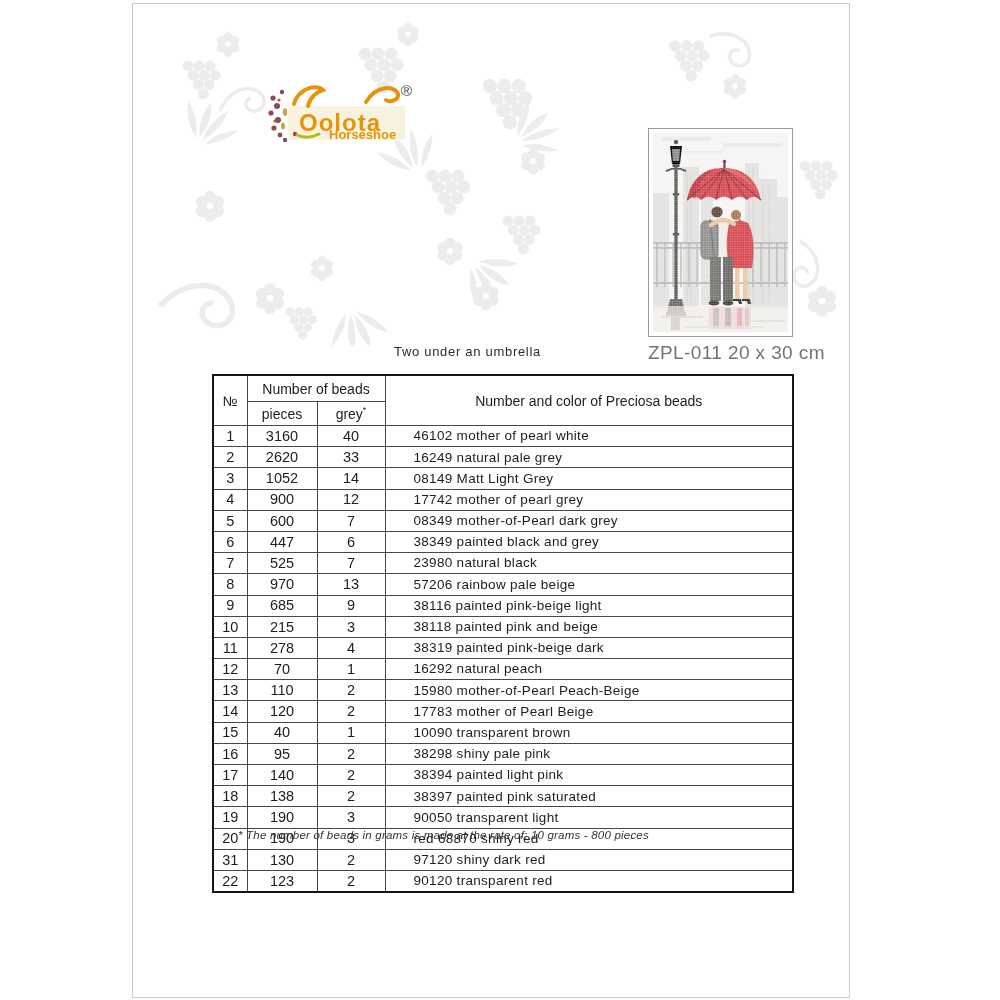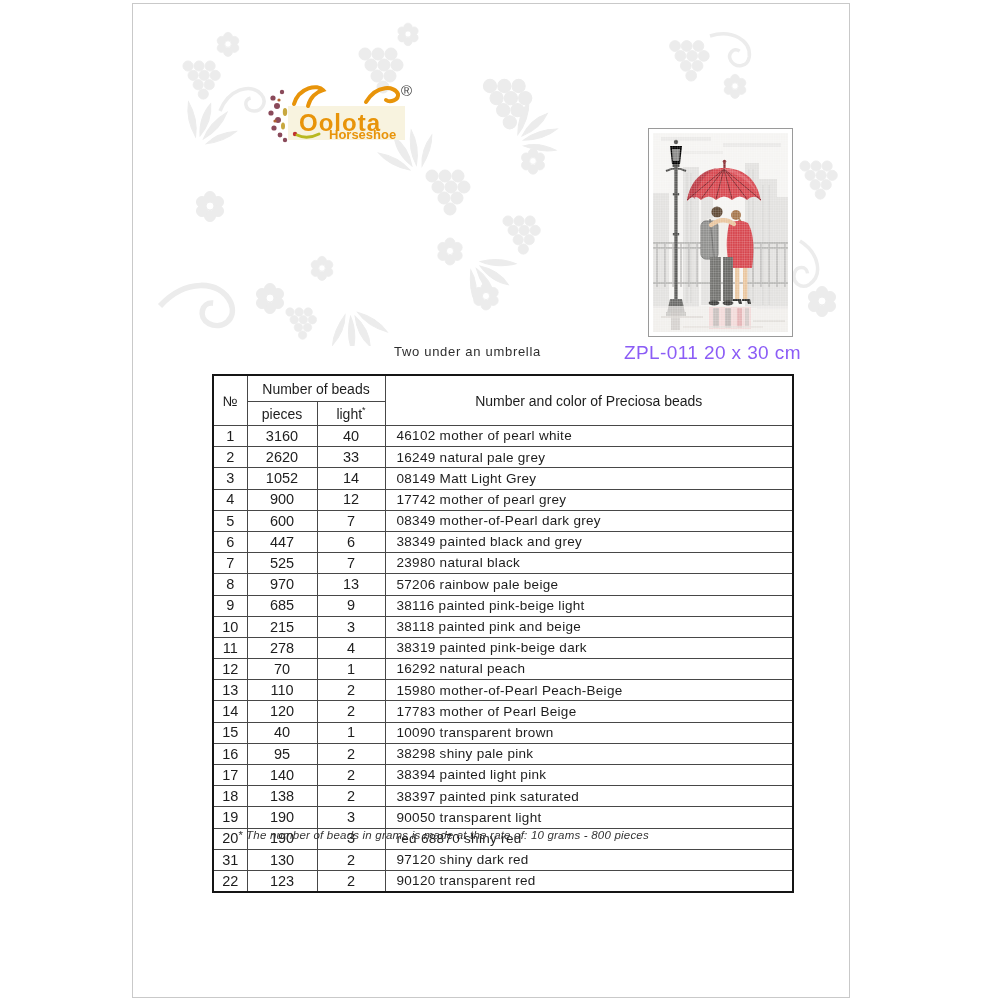--- a/index.html
+++ b/index.html
@@ -15,40 +15,40 @@
   .logo{position:absolute;left:266px;top:80px;width:152px;height:68px;}
   .preview-frame{
     position:absolute;left:648px;top:128px;width:135px;height:199px;
     background:#ffffff;border:1px solid #9a9a9a;padding:4px;
   }
   .title{
     position:absolute;left:394px;top:344px;font-size:13px;letter-spacing:.7px;
     color:#2e2e2e;
   }
   .code{
-    position:absolute;left:624px;top:342px;font-size:19px;letter-spacing:.4px;
-    color:#8b5cf6;
+    position:absolute;left:648px;top:342px;font-size:19px;letter-spacing:.4px;
+    color:#737373;
   }
   table.beads{
     position:absolute;left:212px;top:374px;width:580px;
     border-collapse:collapse;table-layout:fixed;
     border:2.5px solid #151515;
   }
   table.beads th, table.beads td{
     border:1px solid #474747;font-weight:400;line-height:1;
     overflow:hidden;white-space:nowrap;
   }
   table.beads thead th{font-size:14px;color:#1d1d1d;text-align:center;}
   th.h-top{height:23px;}
   th.h-sub{height:21px;}
   td.c-no,td.c-pc,td.c-gr{
     text-align:center;font-size:14.5px;height:18.2px;color:#1d1d1d;
   }
   td.c-ds{
-    text-align:left;font-size:13.5px;padding-left:11px;color:#1d1d1d;
+    text-align:left;font-size:13.5px;padding-left:28px;color:#1d1d1d;
     letter-spacing:.3px;
   }
   sup.star{font-size:9px;vertical-align:super;}
   .footnote{
     position:absolute;left:238px;top:829px;font-size:11.5px;color:#333;
     letter-spacing:.2px;
     font-style:italic;
   }
 </style>
 </head>
@@ -268,21 +268,21 @@
       <col style="width:408px">
   </colgroup>
   <thead>
     <tr>
       <th rowspan="2" class="h-top">№</th>
       <th colspan="2" class="h-top">Number of beads</th>
       <th rowspan="2" class="h-top">Number and color of Preciosa beads</th>
     </tr>
     <tr>
       <th class="h-sub">pieces</th>
-      <th class="h-sub"><span>light</span><sup class="star">*</sup></th>
+      <th class="h-sub"><span>grey</span><sup class="star">*</sup></th>
     </tr>
   </thead>
   <tbody>
     <tr>
       <td class="c-no">1</td>
       <td class="c-pc">3160</td>
       <td class="c-gr">40</td>
       <td class="c-ds">46102 mother of pearl white</td>
     </tr>
   <tr>

